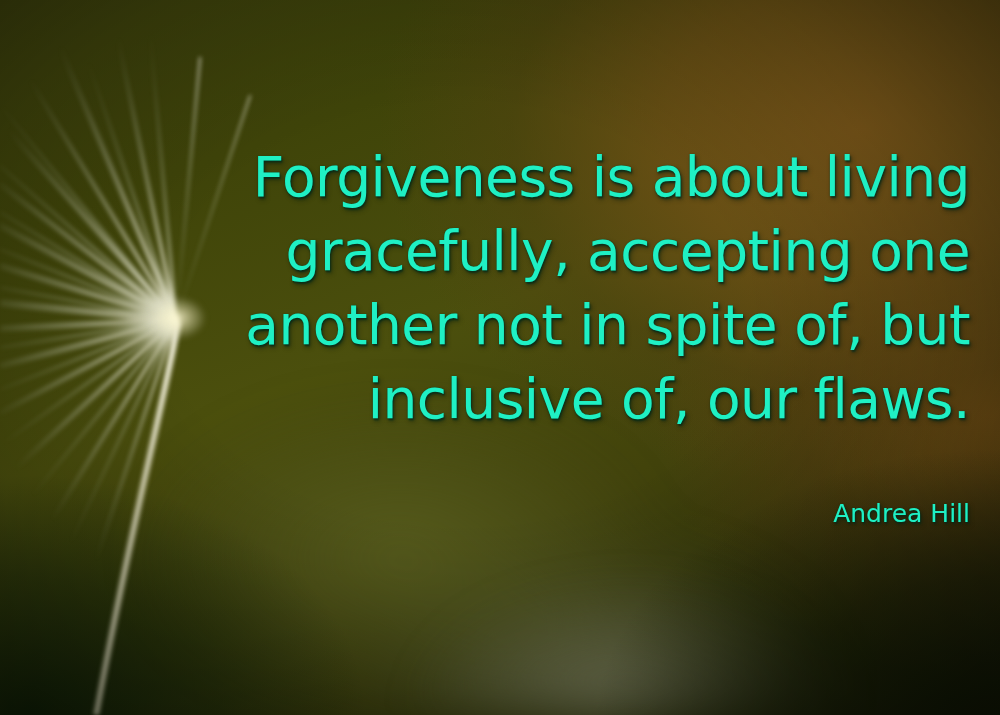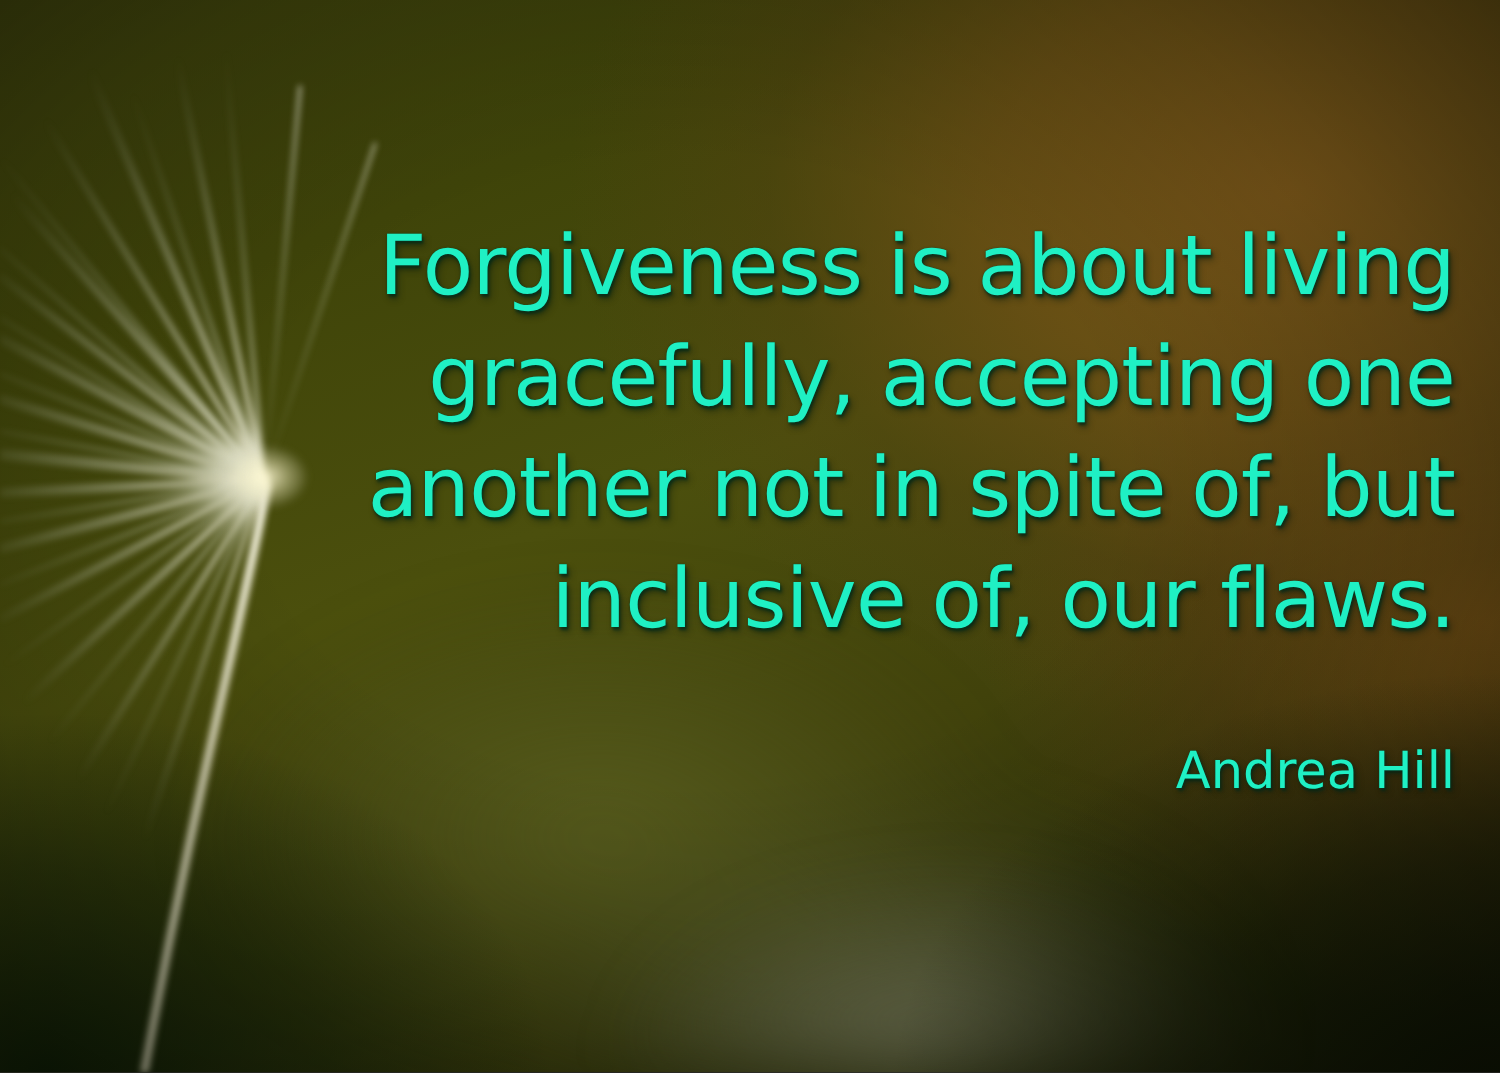--- a/index.html
+++ b/index.html
@@ -10,21 +10,21 @@
   }
   body {
     font-family: "Liberation Sans", sans-serif;
   }
 
   #quote-card {
     position: relative;
     width: 1000px;
     height: 715px;
     overflow: hidden;
-    background: #404040;
+    background: #0369a1;
   }
 
   
   .bg-layer {
     position: absolute;
     inset: 0;
     pointer-events: none;
   }
 
   
@@ -150,21 +150,21 @@
     white-space: pre-line;
   }
 
   #attribution {
     position: absolute;
     left: 140px;
     top: 492px;
     width: 830px;
     text-align: right;
     font-family: "DejaVu Sans", sans-serif;
-    font-size: 34px;
+    font-size: 25px;
     line-height: 44px;
     font-weight: 400;
     color: #1ff0c4;
     text-shadow:
       0 0 1px rgba(0, 70, 50, 0.85),
       1px 2px 2px rgba(0, 40, 25, 0.70),
       2px 3px 5px rgba(0, 25, 15, 0.40);
   }
 </style>
 </head>

